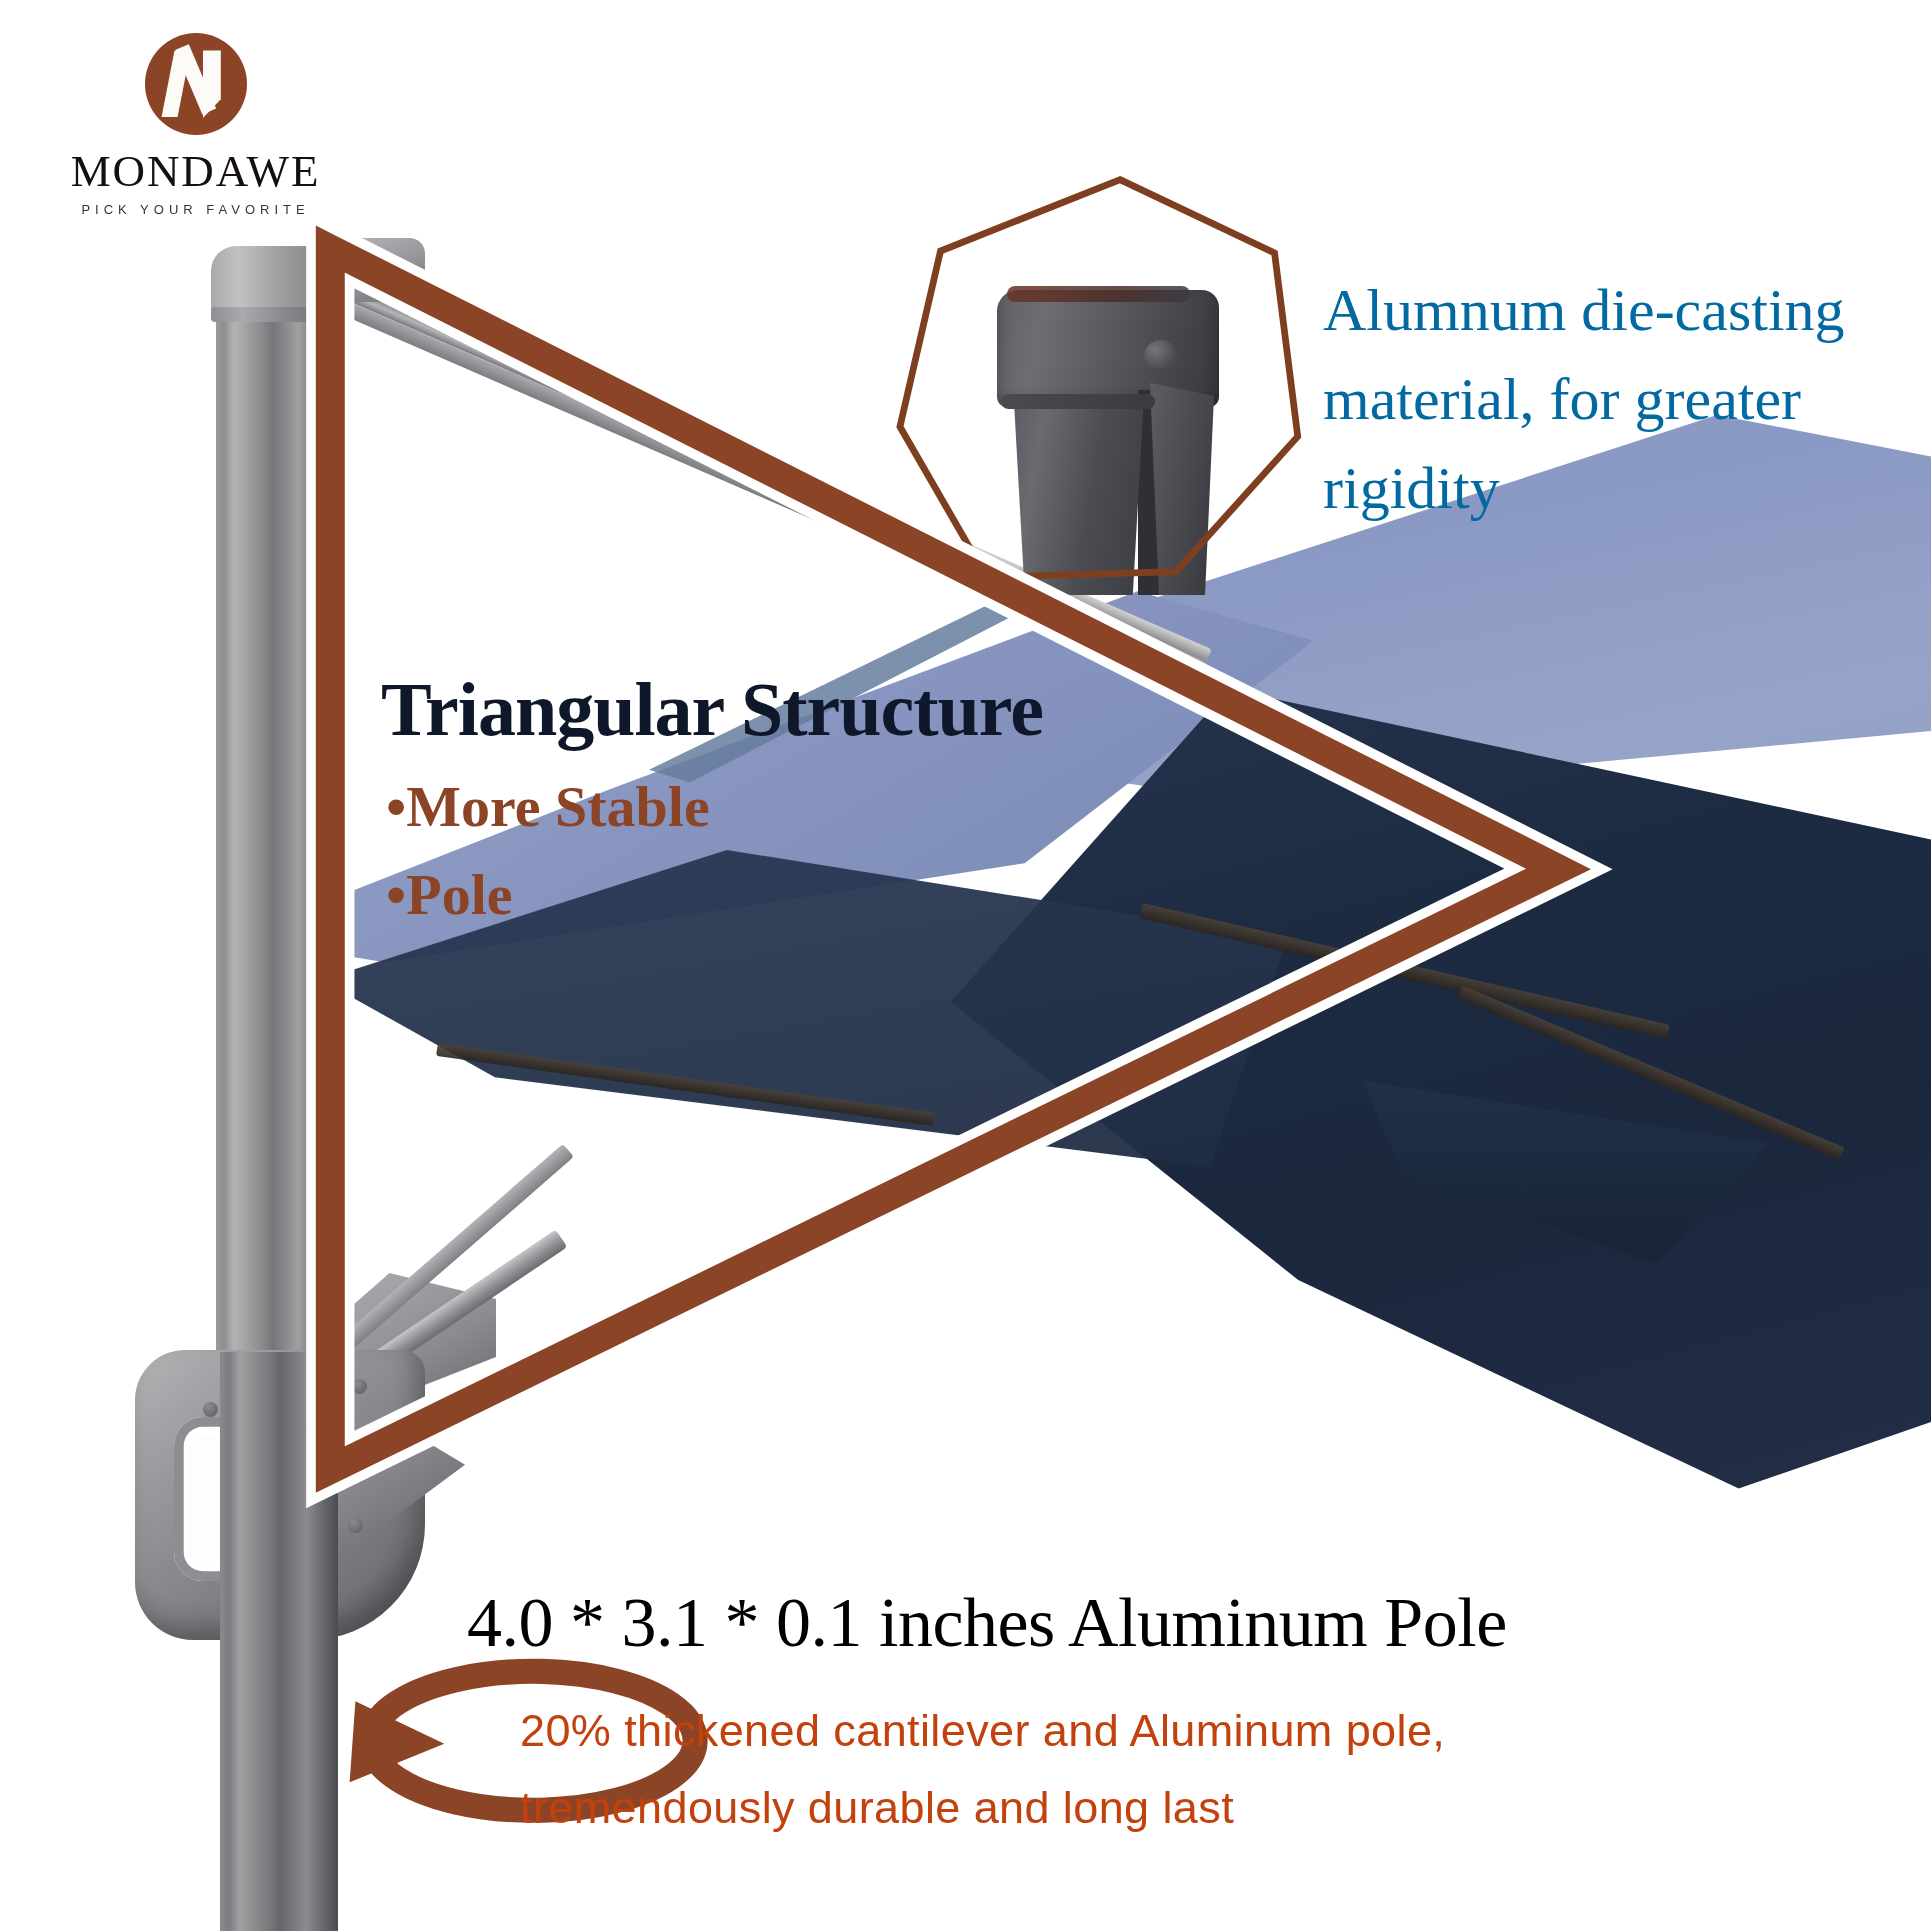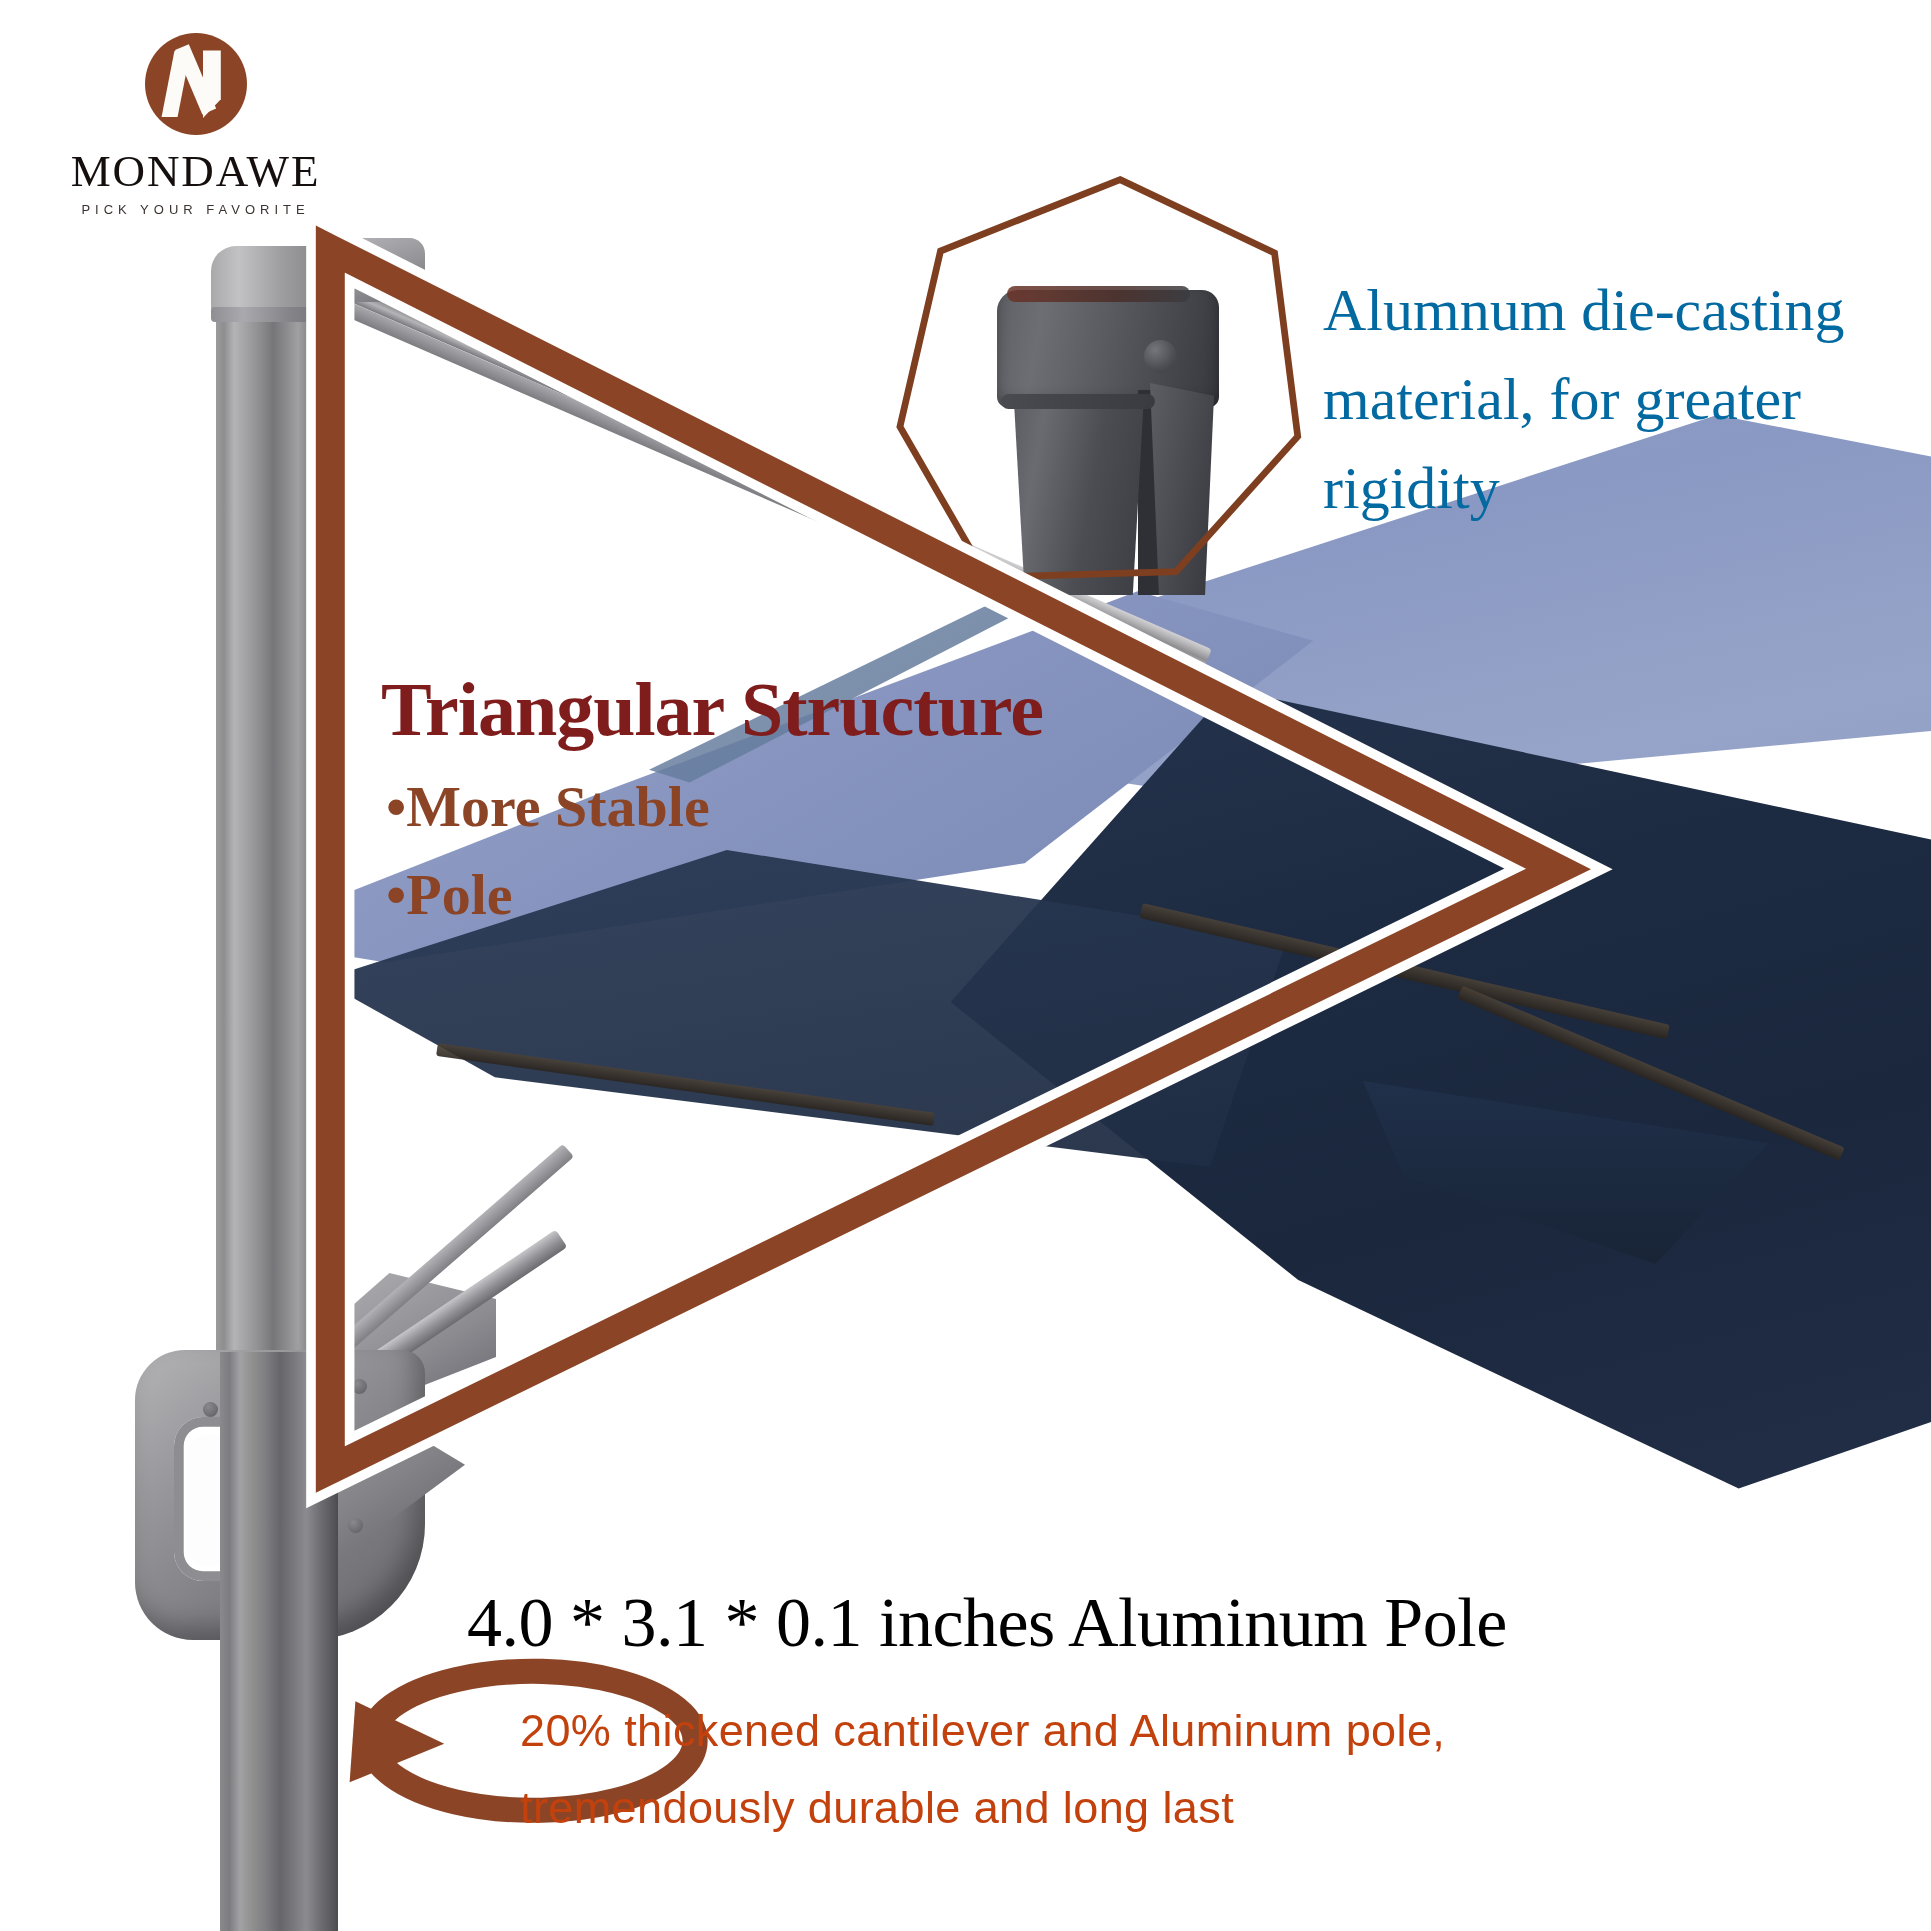--- a/index.html
+++ b/index.html
@@ -233,21 +233,21 @@
 
   
   #tr-callout{
     position:absolute;left:1292px;top:266px;width:618px;
     font-family:"Liberation Serif", serif;
     font-size:60px;line-height:1.48;color:#0369a1;
   }
   #tri-heading{
     position:absolute;left:350px;top:666px;
     font-family:"Liberation Serif", serif;
-    font-size:76px;font-weight:bold;color:#7f1d1d;white-space:nowrap;
+    font-size:76px;font-weight:bold;color:#0f172a;white-space:nowrap;
     letter-spacing:-1px;
   }
   #tri-bullets{
     position:absolute;left:355px;top:763px;width:579px;
     font-family:"Liberation Serif", serif;
     color:#8b4526;font-size:58px;font-weight:bold;line-height:1.52;
   }
   #pole-heading{
     position:absolute;left:436px;top:1583px;
     font-family:"Liberation Serif", serif;

